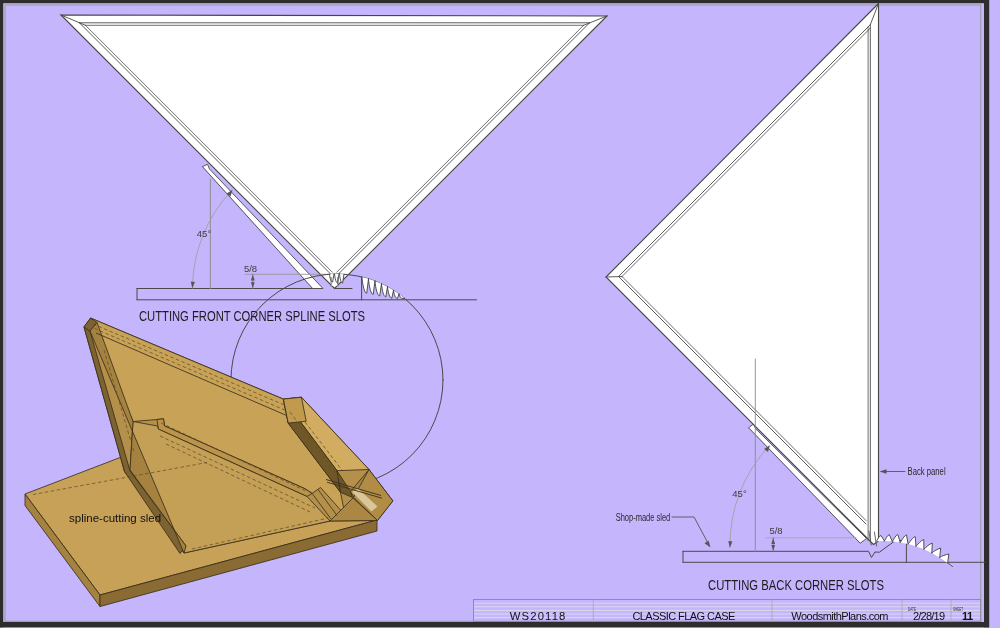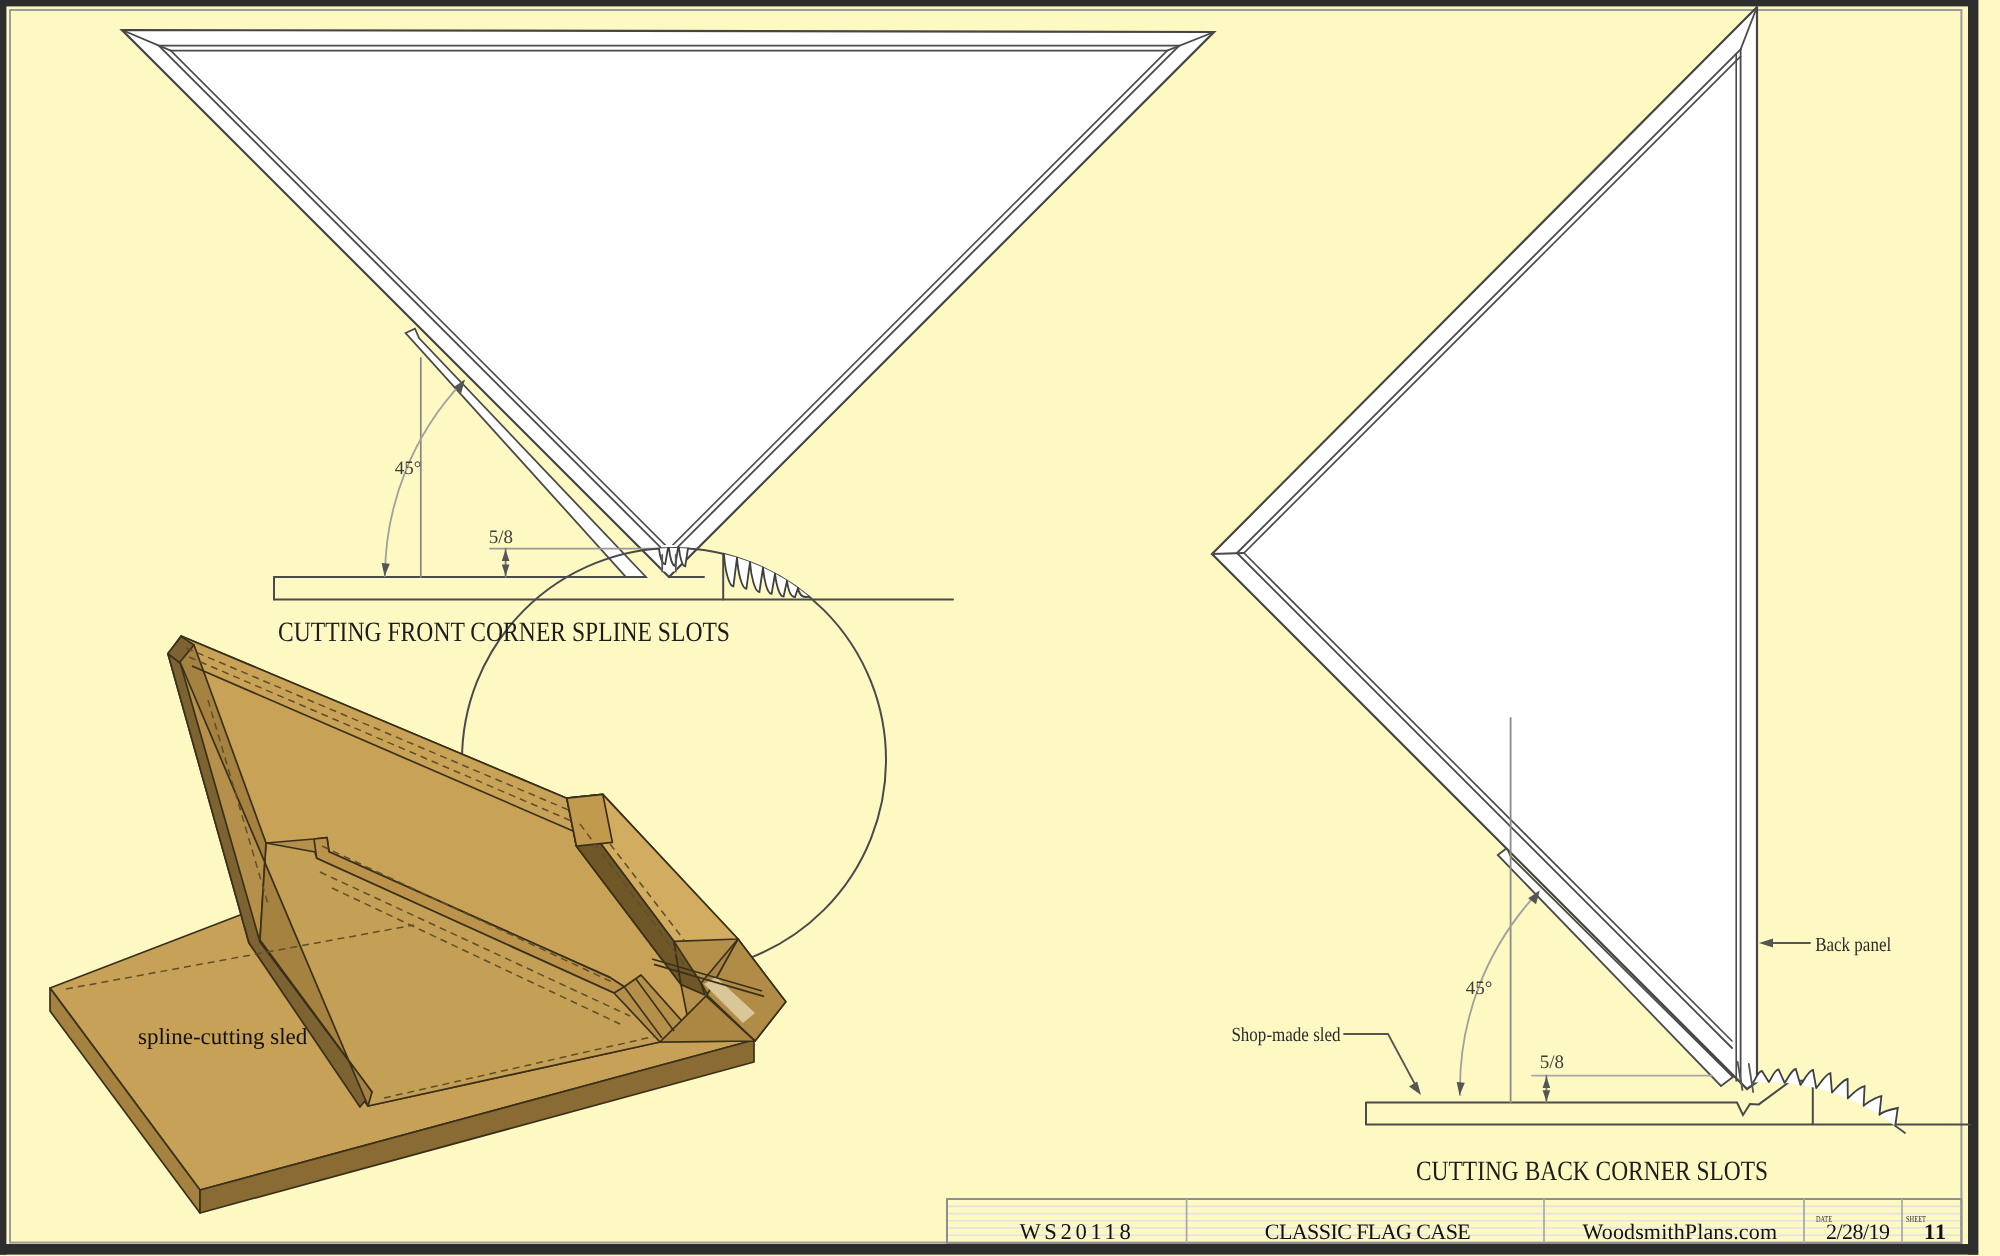--- a/index.html
+++ b/index.html
@@ -1,17 +1,17 @@
 <!DOCTYPE html>
 <html><head>
 <meta charset="utf-8">
 <style>
 html,body{margin:0;padding:0;background:#fff;}
-#page{position:relative;width:1000px;height:628px;background:#fef9c3;overflow:hidden;
-  font-family:Liberation Serif, serif;}
+#page{position:relative;width:1000px;height:628px;background:#c4b5fd;overflow:hidden;
+  font-family:Liberation Sans, sans-serif;}
 svg{position:absolute;left:0;top:0;}
 </style>
 </head>
 <body>
 <div id="page">
 <svg width="1000" height="628" viewBox="0 0 1000 628">
 
   <g id="frame">
     <rect x="0" y="0" width="989" height="3.2" fill="#2d2d2d"></rect>
     <rect x="0" y="0" width="3.2" height="627.3" fill="#2d2d2d"></rect>

